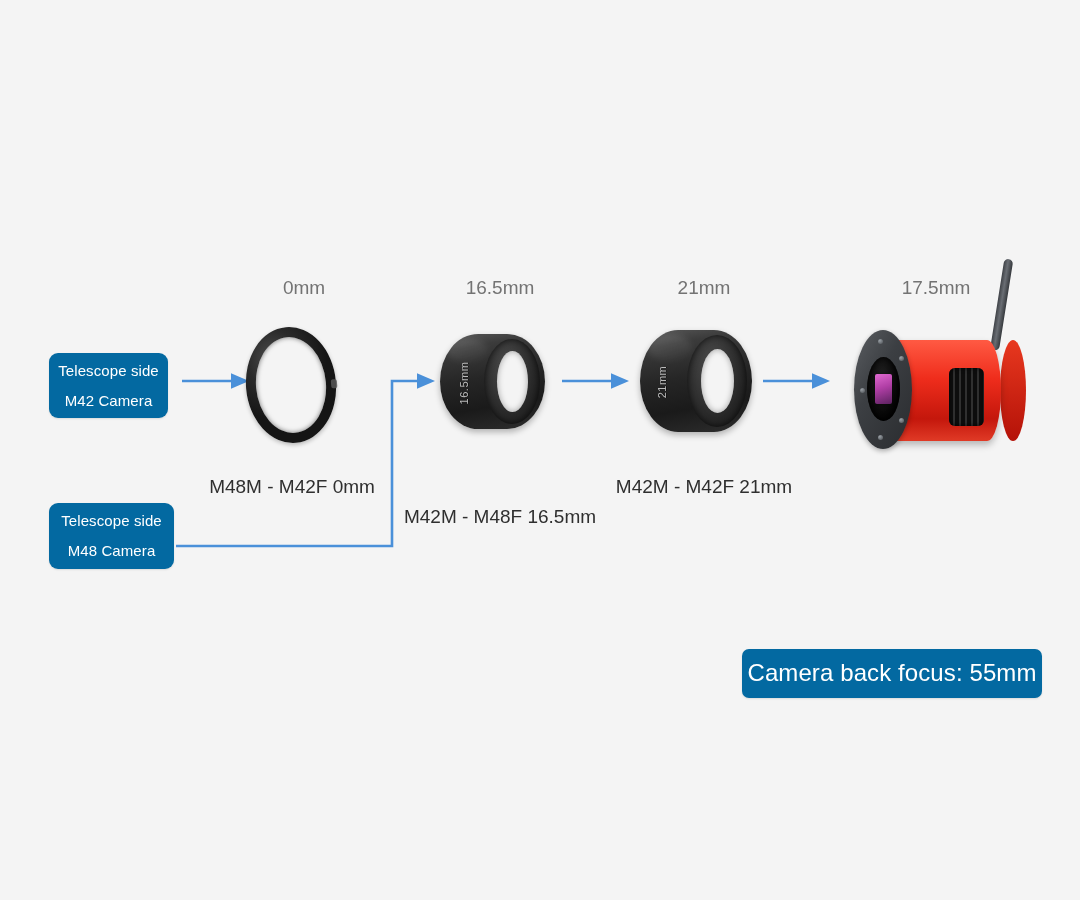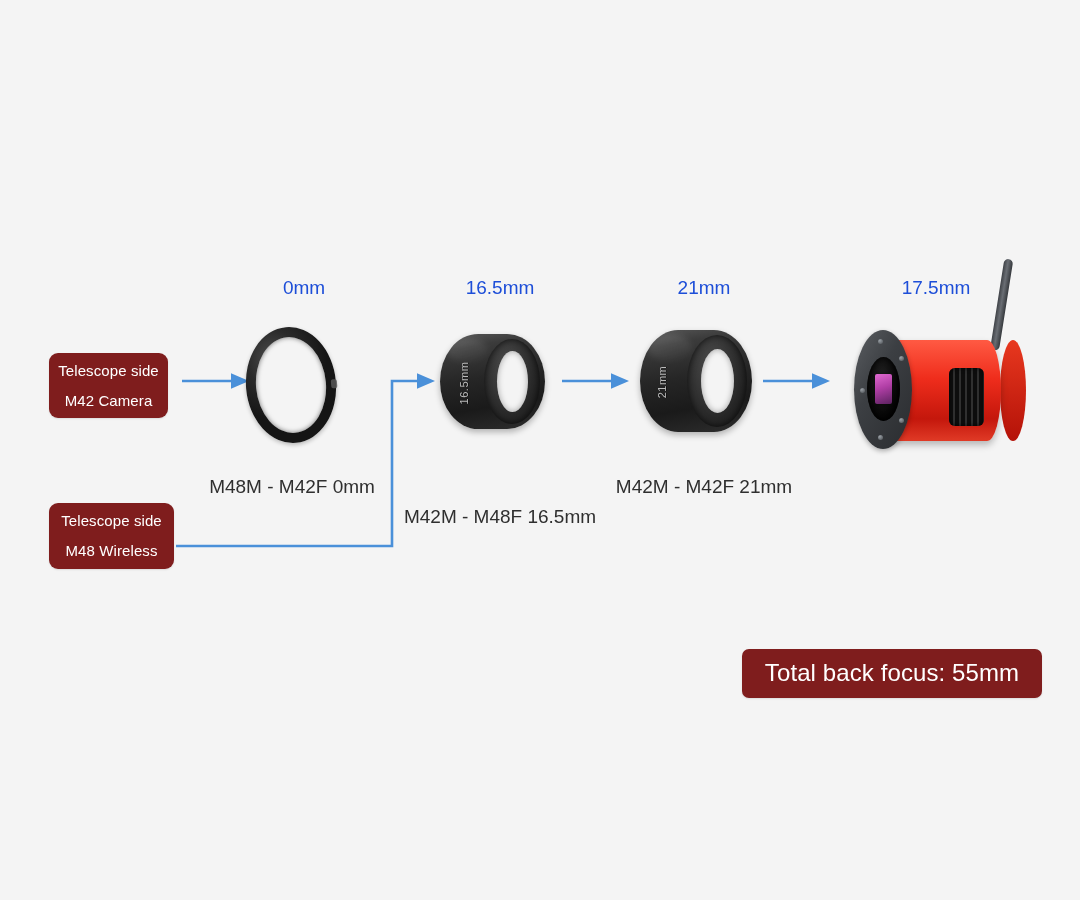--- a/index.html
+++ b/index.html
@@ -11,38 +11,38 @@
     overflow:hidden;position:relative;
   }
   #stage{position:absolute;left:0;top:0;width:1080px;height:900px;}
 
   
   #connectors{position:absolute;left:0;top:0;width:1080px;height:900px;pointer-events:none;}
 
   
   .src-box{
     position:absolute;
-    background:#7f1d1d;
+    background:#0369a1;
     border-radius:9px;
     color:#ffffff;
     display:flex;flex-direction:column;
     align-items:center;justify-content:center;
     font-size:15px;line-height:1.45;
     letter-spacing:.1px;
     box-shadow:0 1px 2px rgba(0,0,0,.10);
     gap:8px;
   }
   #box-m42{left:49px;top:353px;width:119px;height:65px;}
   #box-m48{left:49px;top:503px;width:125px;height:66px;}
   .src-box span{display:block;white-space:nowrap;}
 
   
   .meas{
     position:absolute;
-    font-size:19px;color:#1d4ed8;
+    font-size:19px;color:#737373;
     text-align:center;white-space:nowrap;
     transform:translateX(-50%);
   }
   
   .caption{
     position:absolute;
     font-size:19px;color:#2f2f2f;
     text-align:left;white-space:nowrap;
     transform:translateX(-50%);
   }
@@ -185,21 +185,21 @@
     <line x1="763" y1="381" x2="813" y2="381" stroke="#4a90d9" stroke-width="2.6" marker-end="url(#ah)"></line>
   </svg>
 
   <div class="src-box" id="box-m42">
     <span>Telescope side</span>
     <span>M42 Camera</span>
   </div>
 
   <div class="src-box" id="box-m48">
     <span>Telescope side</span>
-    <span>M48 Wireless</span>
+    <span>M48 Camera</span>
   </div>
 
   <div class="meas" style="left:304px;top:277px;">0mm</div>
   <div class="meas" style="left:500px;top:277px;">16.5mm</div>
   <div class="meas" style="left:704px;top:277px;">21mm</div>
   <div class="meas" style="left:936px;top:277px;">17.5mm</div>
 
   <div class="ring-thin" style="left:246px;top:327px;">
     <div class="outer"></div>
     <div class="inner"></div>
@@ -235,16 +235,16 @@
         <div id="cam-sensor"></div>
       </div>
     </div>
   </div>
 
   <div class="caption" style="left:292px;top:476px;">M48M - M42F 0mm</div>
   <div class="caption" style="left:500px;top:476px;margin-top:30px;">M42M - M48F 16.5mm</div>
   <div class="caption" style="left:704px;top:476px;">M42M - M42F 21mm</div>
 
   <div id="total-banner" class="src-box" style="left:742px;top:649px;width:300px;height:49px;font-size:24px;border-radius:7px;">
-    <span>Total back focus: 55mm</span>
+    <span>Camera back focus: 55mm</span>
   </div>
 
 </div>
 
 </body></html>

